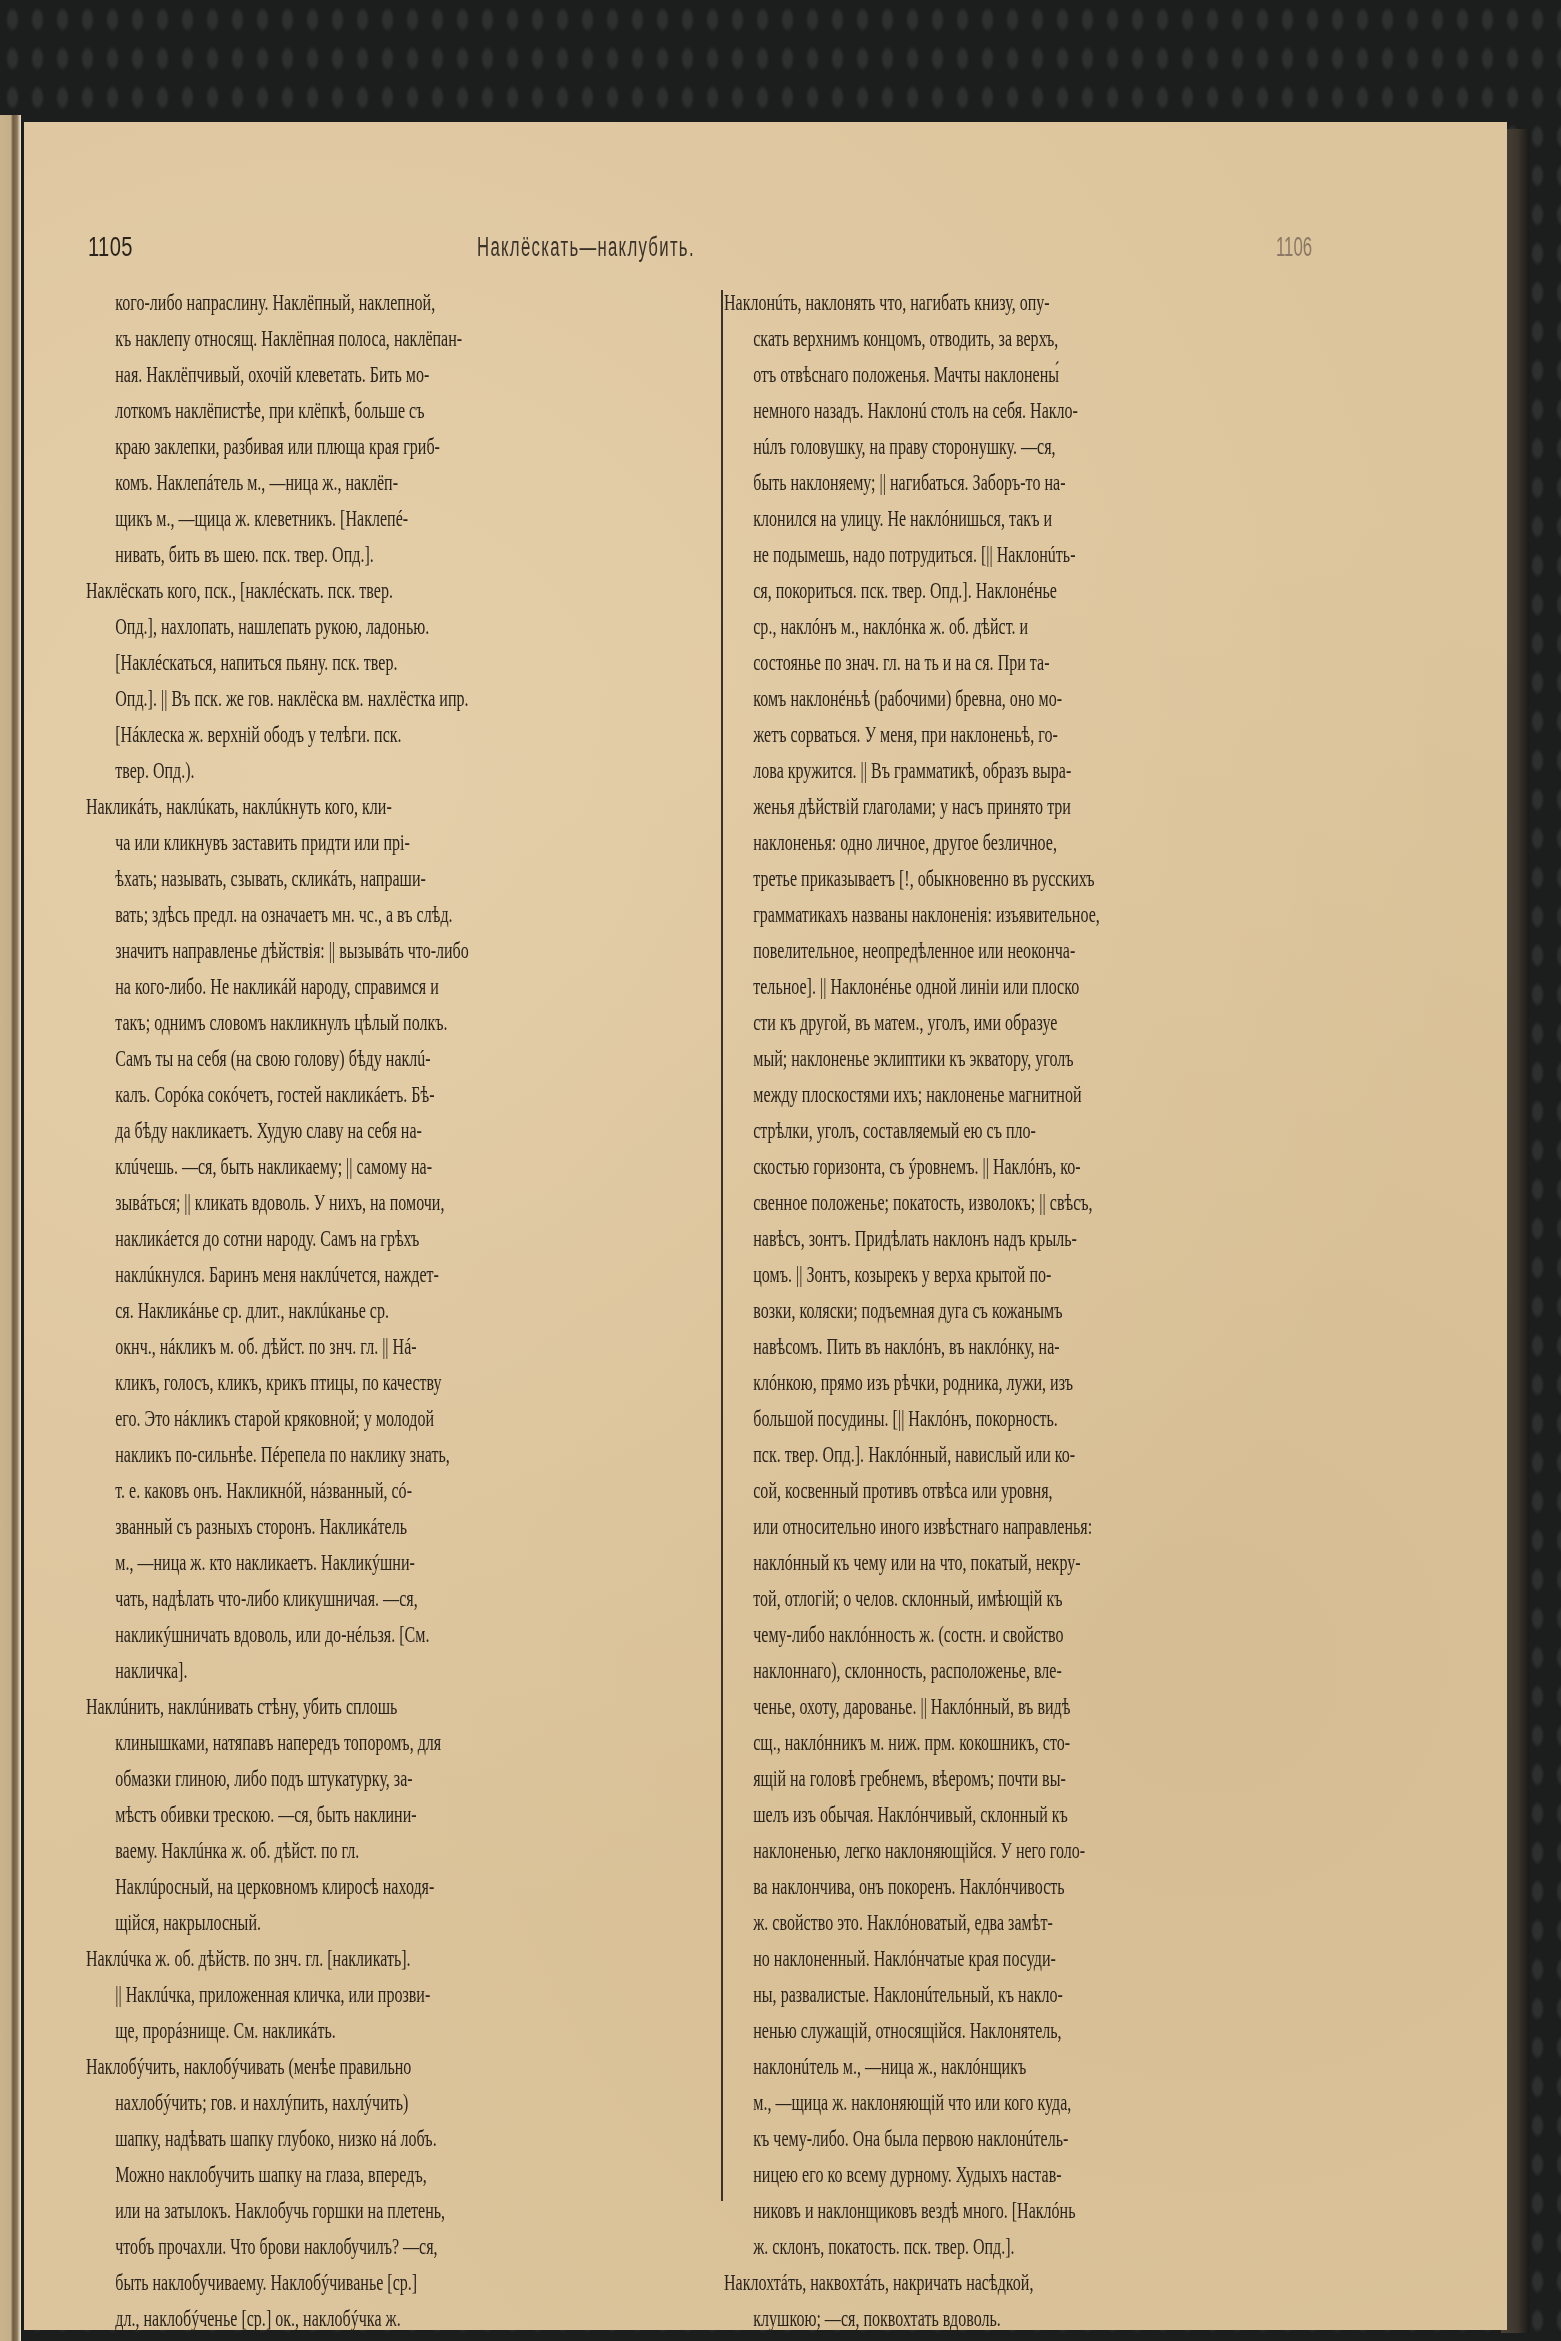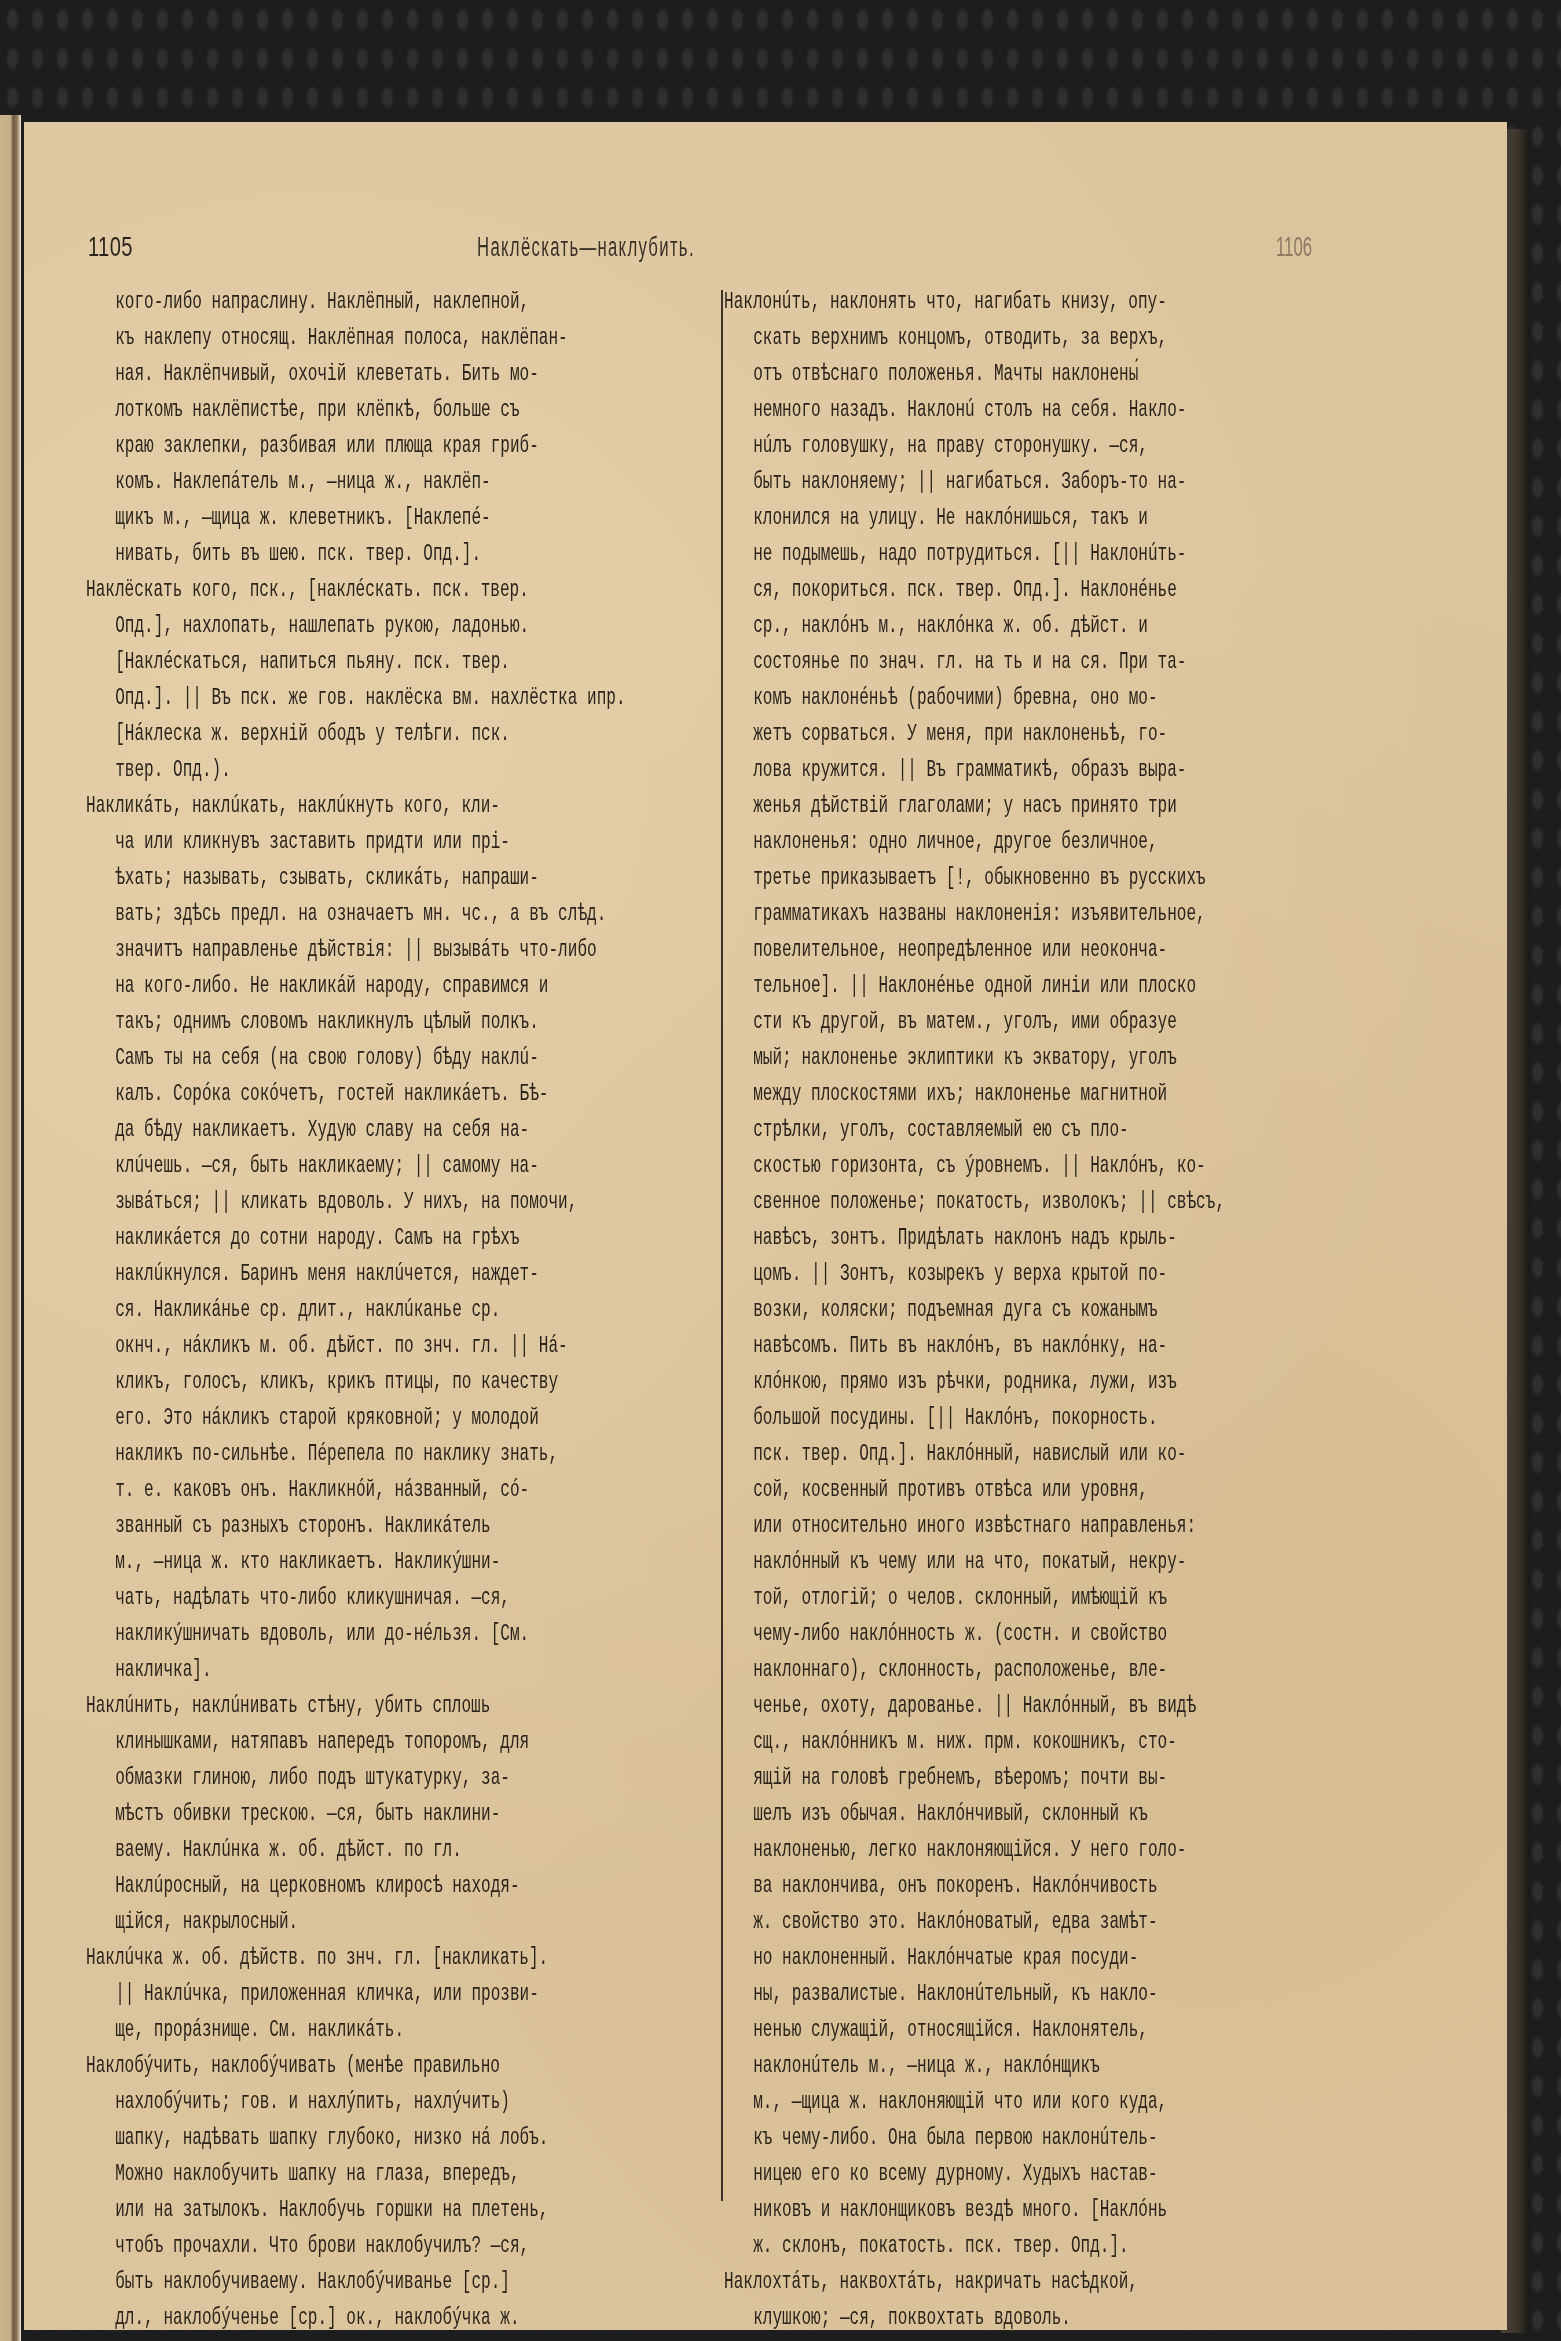--- a/index.html
+++ b/index.html
@@ -31,21 +31,21 @@
     color:#2a231c;
   }
   .page-num-left { position:absolute; left:88px; top:0; font-size:28px; font-family:"Liberation Sans Narrow","Liberation Sans",sans-serif; transform:scaleX(0.72); transform-origin:left; letter-spacing:0.5px; }
   .running-title { position:absolute; left:477px; top:1.1px; font-size:27px; font-family:"Liberation Sans",sans-serif; transform:scaleX(0.62); transform-origin:left; letter-spacing:2.1px; color:#3a3129; }
   .page-num-right { position:absolute; left:1276px; top:0; font-size:28px; font-family:"Liberation Sans",sans-serif; transform:scaleX(0.6); transform-origin:left; color:#8a7864; }
 
   .col {
     position:absolute; top:284px;
     color:#2b241d;
     font-size:23.6px; line-height:36px;
-    font-family:Liberation Mono, monospace;
+    font-family:Liberation Serif, serif;
   }
   .col-left { left:86px; width:630px; }
   .col-right { left:724px; width:619px; }
   .divider {
     position:absolute; left:721px; top:290px; width:1.6px; height:1911px; background:#3b3128;
   }
   .line { display:block; white-space:nowrap; overflow:hidden; transform:scaleX(0.68); transform-origin:left; width:147%; }
 </style>
 </head>
 <body>

